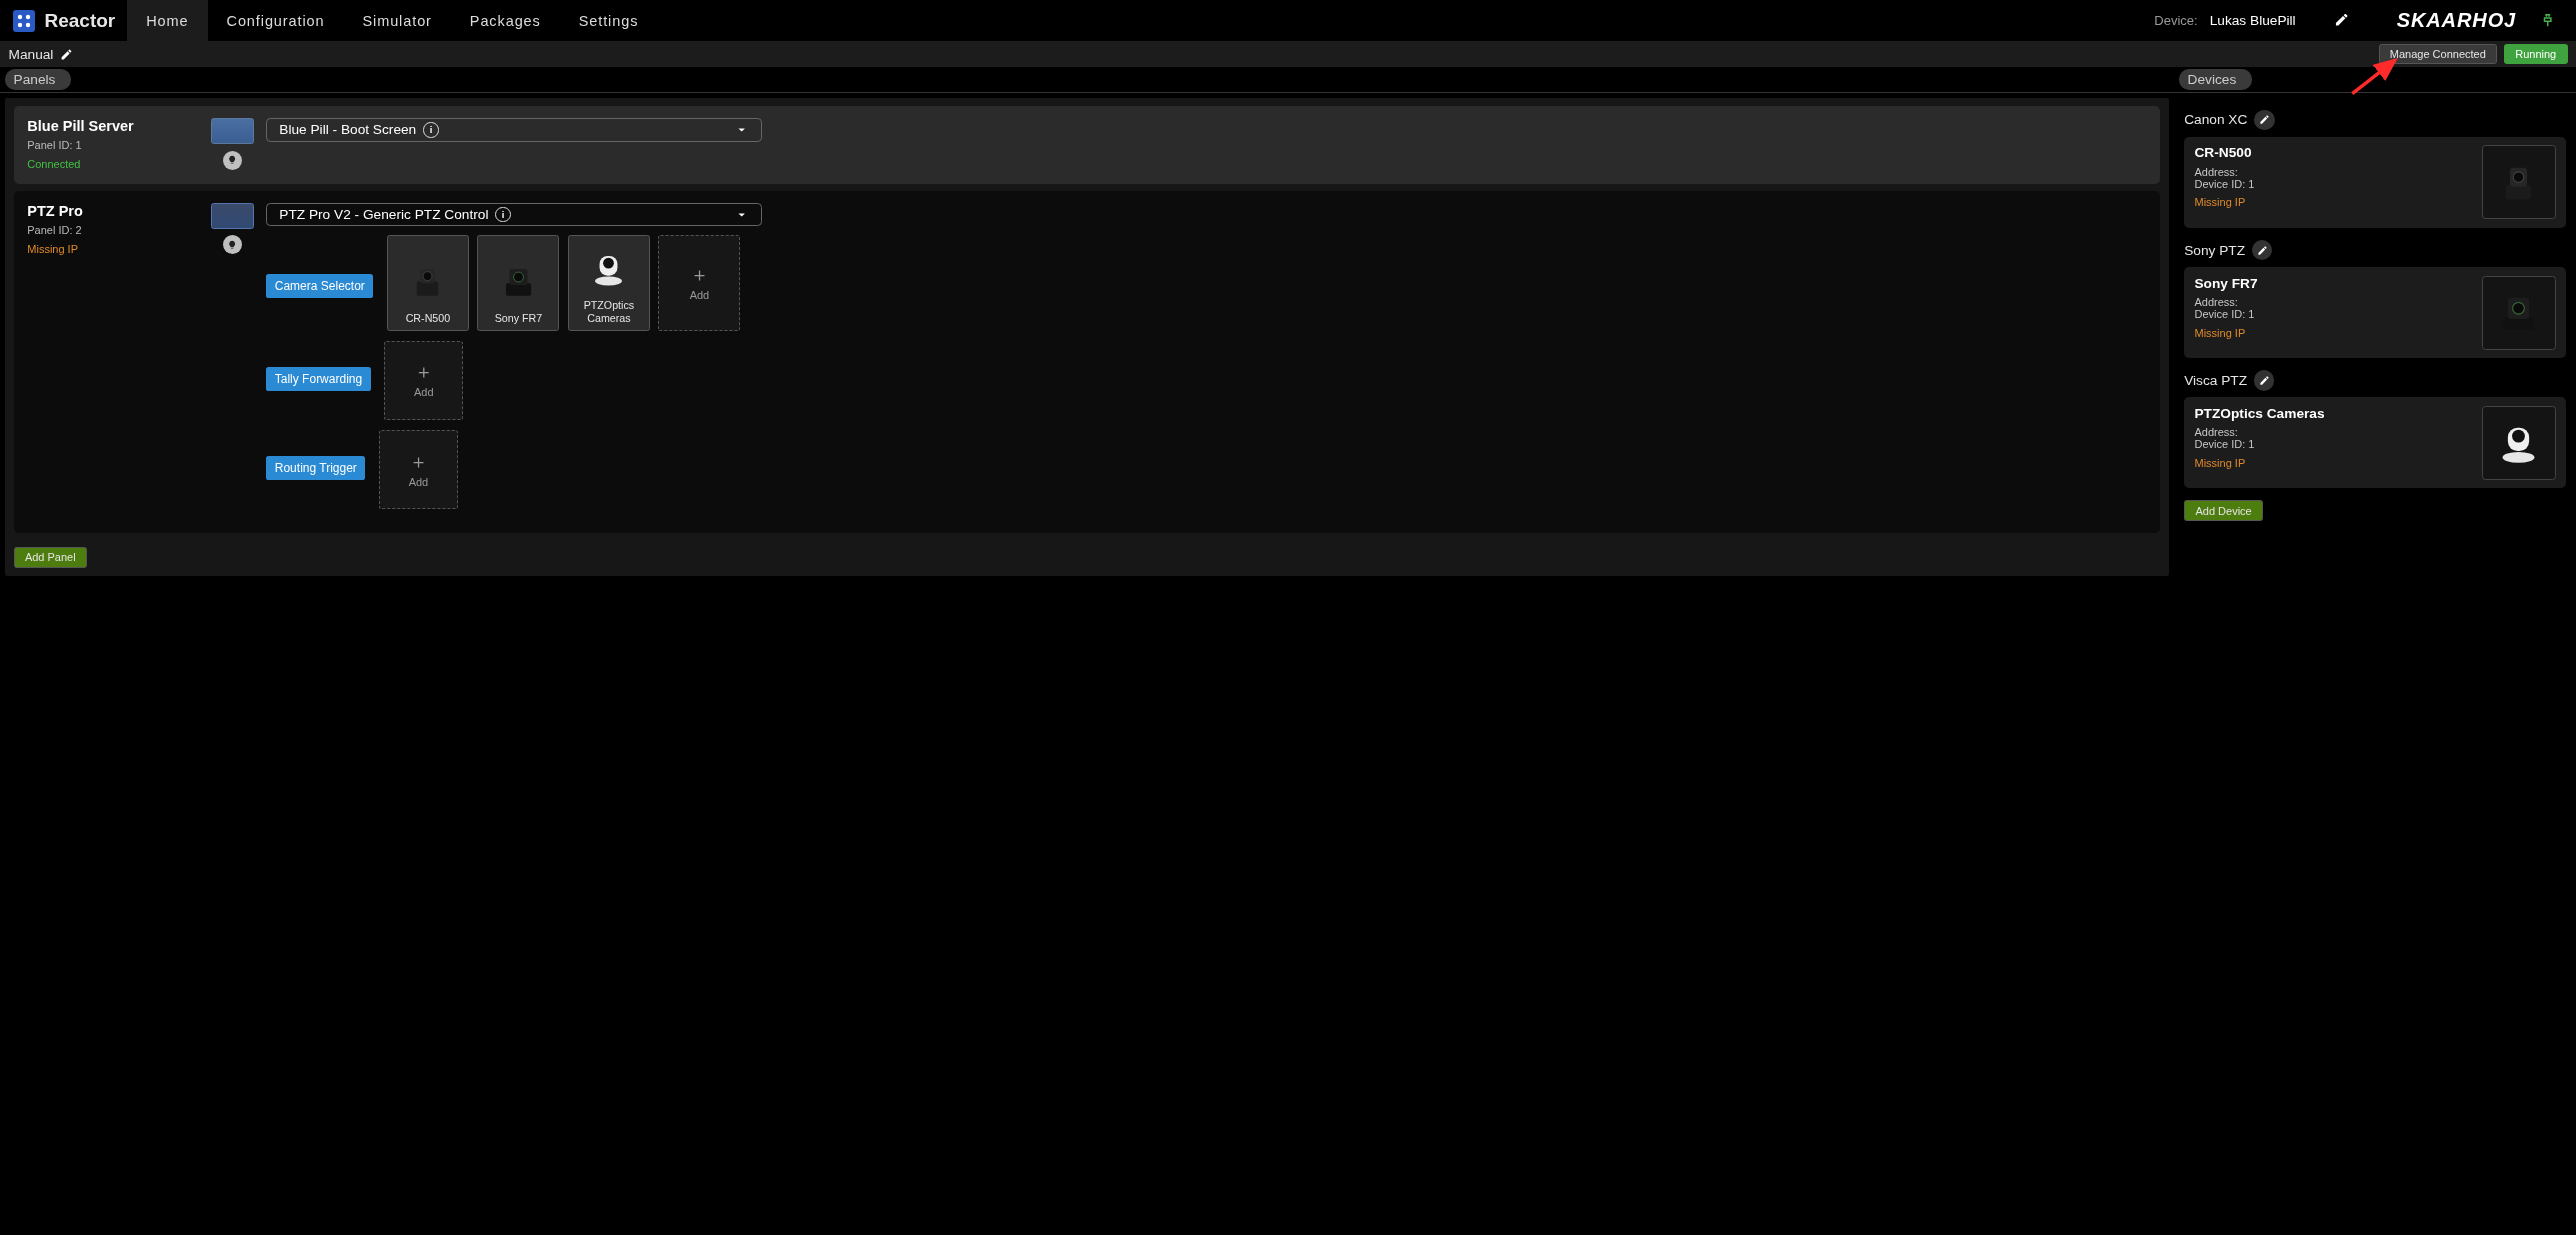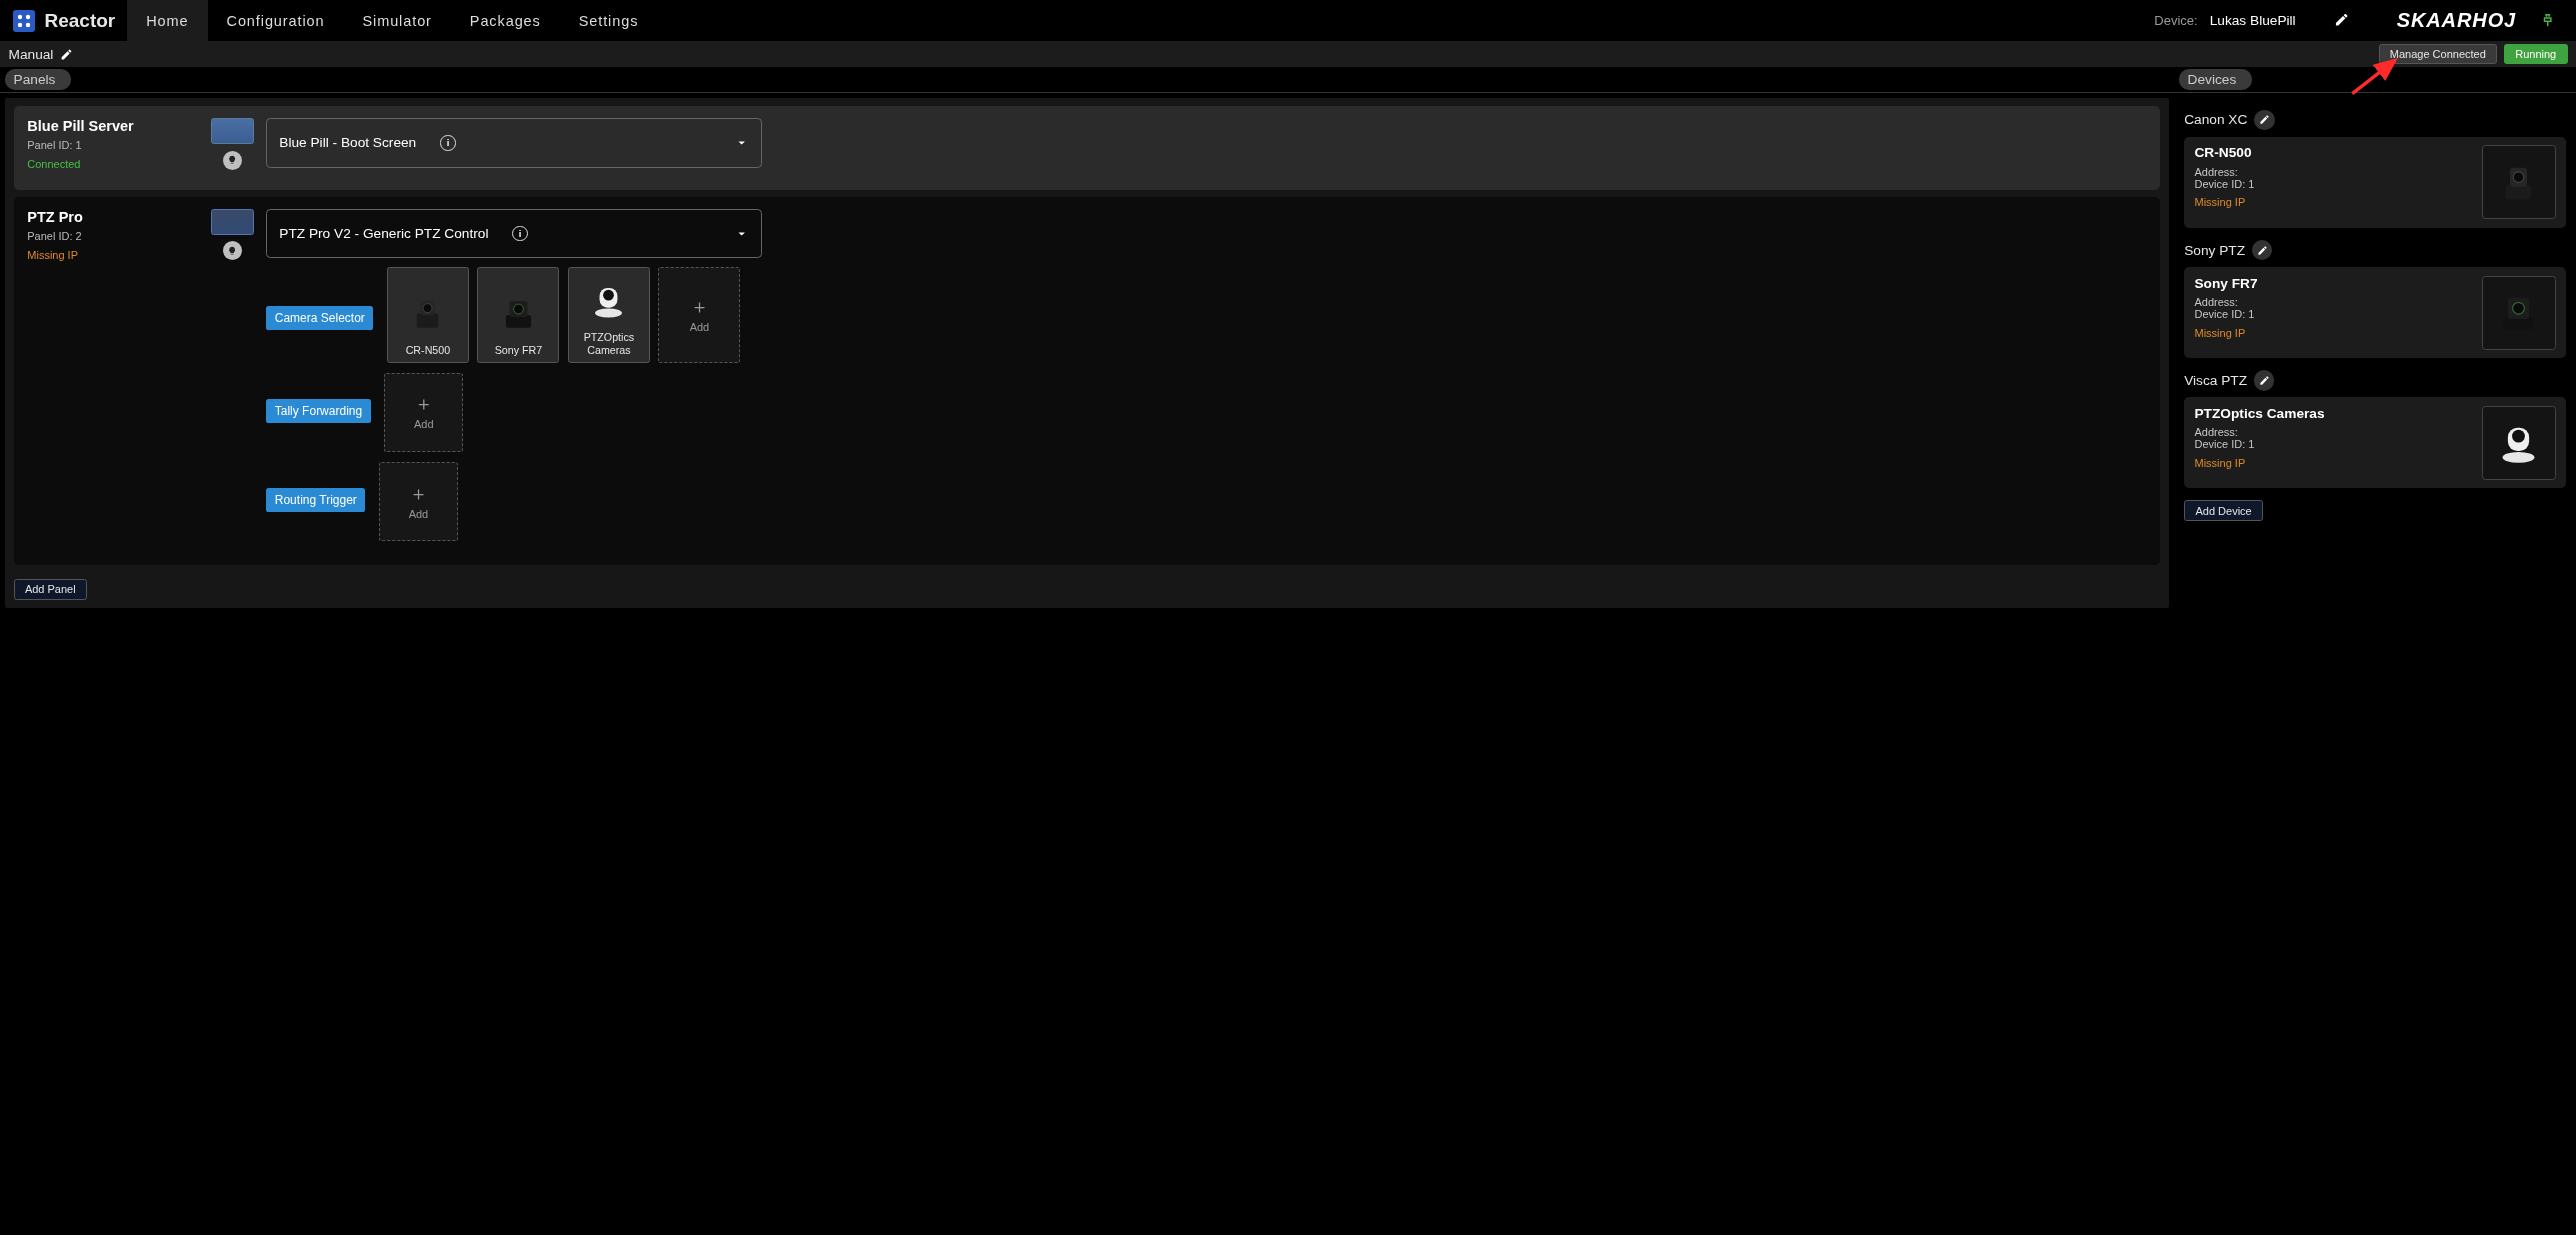--- a/index.html
+++ b/index.html
@@ -67,21 +67,21 @@
   }
   .subbar-left { display: flex; align-items: center; gap: 6.8px; font-size: 13.7px; }
   .subbar-right { margin-left: auto; display: flex; gap: 6.8px; }
   .btn {
     border: none; border-radius: 2.6px;
     padding: 3.4px 10.3px;
     font-size: 11px; cursor: pointer;
     color: #e6e6e6;
   }
   .btn-gray { background: #3a3a3a; border: 0.9px solid #555; }
-  .btn-gray-dark { background: #0f172a; border: 0.9px solid #555; }
+  .btn-gray-dark { background: #4d7c0f; border: 0.9px solid #555; }
   .btn-green { background: #3fa33f; border: 0.9px solid #3fa33f; color: #fff; }
   
   .main {
     display: flex;
     min-height: calc(100vh - 67px);
   }
   .col-left {
     flex: 1 1 auto;
     border-right: none;
   }
@@ -135,22 +135,22 @@
   .bulb {
     width: 19px; height: 19px; border-radius: 50%; background: #bfbfbf;
     display: flex; align-items: center; justify-content: center;
     cursor: pointer;
   }
   .panel-body { flex: 1; }
   .select {
     background: #0c0c0c;
     border: 0.9px solid #666;
     border-radius: 4.3px;
-    padding: 16px 12px;
-    display: flex; align-items: center; gap: 24px;
+    padding: 3px 12px;
+    display: flex; align-items: center; gap: 7px;
     width: 496px;
     font-size: 13.7px;
     color: #fff;
     cursor: pointer;
     margin-bottom: 8.5px;
   }
   .panel-card.semi .select { background: #2b2b2b; }
   .select .chev { margin-left: auto; }
   .info-circ {
     width: 15.4px; height: 15.4px; border-radius: 50%;

